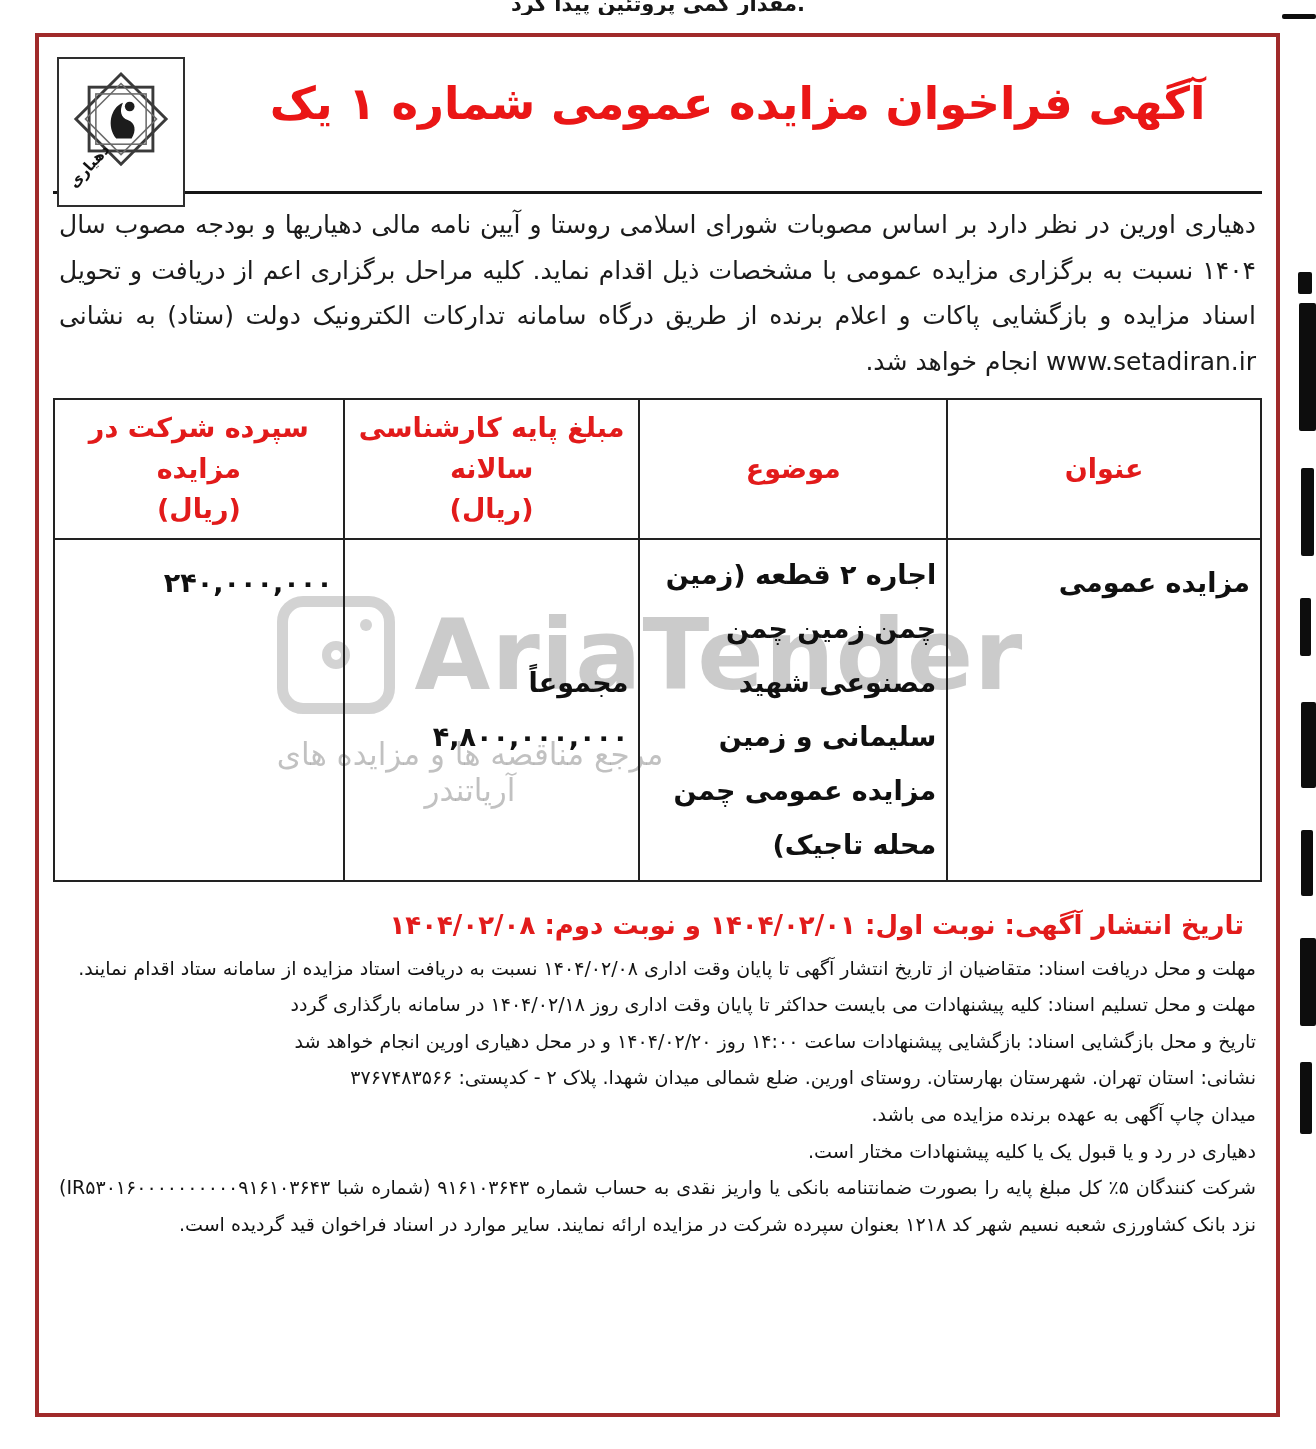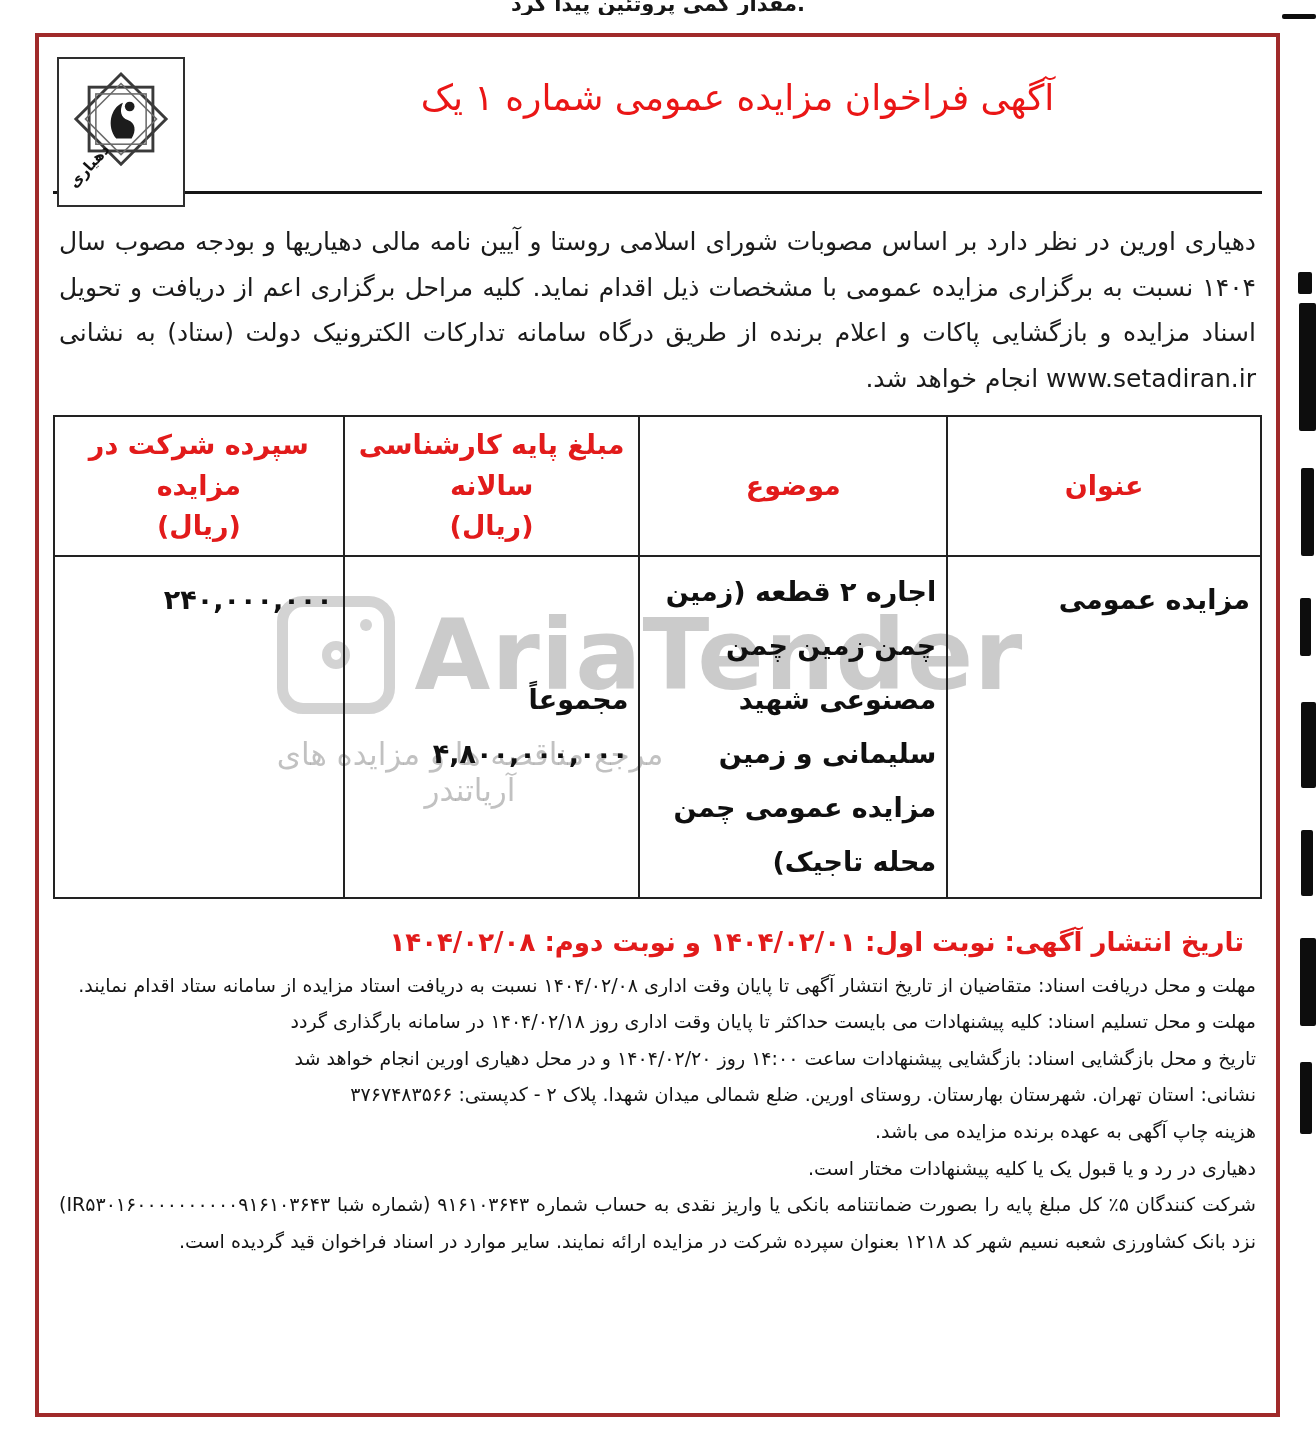--- a/index.html
+++ b/index.html
@@ -16,24 +16,24 @@
   
   .notice-box{position:absolute;left:35px;top:33px;width:1245px;height:1384px;
               border:4px solid #a02a2a;direction:rtl;z-index:2;background:transparent}
   .header{position:relative;height:154px}
   .logo{position:absolute;left:18px;top:20px;width:128px;height:150px;border:2px solid #2e2e2e;
         background:#fff;z-index:3;text-align:center}
   .logo svg{margin-top:4px}
   .logo-caption{position:absolute;left:4px;bottom:30px;font-size:15px;font-weight:bold;color:#111;
         transform:rotate(-48deg)}
   .title{position:absolute;top:40px;right:40px;left:200px;margin:0;text-align:center;
-         font-size:36px;font-weight:normal;color:#ea1616}
+         font-size:45px;font-weight:bold;color:#ea1616}
   .divider{margin:0 14px;border-top:3px solid #161616}
 
-  .intro{margin:25px 20px 0;font-size:25px;line-height:1.82;text-align:justify;color:#1b1b1b}
+  .intro{margin:8px 20px 0;font-size:25px;line-height:1.82;text-align:justify;color:#1b1b1b}
 
   .tender-table{margin:14px 14px 0;width:calc(100% - 28px);border-collapse:collapse;table-layout:fixed}
   .tender-table th,.tender-table td{border:2.5px solid #222;font-weight:bold;
          padding:8px 10px}
   .tender-table th{color:#e21b1b;font-size:27px;height:86px;white-space:pre-line;line-height:1.5;
          vertical-align:middle}
   .tender-table td{color:#101010;font-size:27px;line-height:2.0;height:194px;vertical-align:middle}
   td.v-top{vertical-align:top;padding-top:16px}
 
   .publish{margin:28px 32px 0;font-size:26px;font-weight:bold;color:#e21b1b;text-align:right}
@@ -129,21 +129,21 @@
     </tbody>
   </table>
 
   <p class="publish">تاریخ انتشار آگهی:  نوبت اول: ۱۴۰۴/۰۲/۰۱ و نوبت دوم: ۱۴۰۴/۰۲/۰۸</p>
 
   <div class="details">
     <p>مهلت و محل دریافت اسناد: متقاضیان از تاریخ انتشار آگهی تا پایان وقت اداری ۱۴۰۴/۰۲/۰۸ نسبت به دریافت استاد مزایده از سامانه ستاد اقدام نمایند.</p>
     <p>مهلت و محل تسلیم اسناد: کلیه پیشنهادات می بایست حداکثر تا پایان وقت اداری روز ۱۴۰۴/۰۲/۱۸ در سامانه بارگذاری گردد</p>
     <p>تاریخ و محل بازگشایی اسناد: بازگشایی پیشنهادات ساعت ۱۴:۰۰ روز ۱۴۰۴/۰۲/۲۰ و در محل دهیاری اورین انجام خواهد شد</p>
     <p>نشانی: استان تهران. شهرستان بهارستان. روستای اورین. ضلع شمالی میدان شهدا. پلاک ۲ - کدپستی: ۳۷۶۷۴۸۳۵۶۶</p>
-    <p>هزینه چاپ آگهی به عهده برنده مزایده می باشد.</p>
+    <p>میدان چاپ آگهی به عهده برنده مزایده می باشد.</p>
     <p>دهیاری در رد و یا قبول یک یا کلیه پیشنهادات مختار است.</p>
     <p>شرکت کنندگان ۵٪ کل مبلغ پایه را بصورت ضمانتنامه بانکی یا واریز نقدی به حساب شماره ۹۱۶۱۰۳۶۴۳ (شماره شبا IR۵۳۰۱۶۰۰۰۰۰۰۰۰۰۰۹۱۶۱۰۳۶۴۳) نزد بانک کشاورزی شعبه نسیم شهر کد ۱۲۱۸ بعنوان سپرده شرکت در مزایده ارائه نمایند. سایر موارد در اسناد فراخوان قید گردیده است.</p>
   </div>
 
 </div>
 
 <div>
   <span class="edge-frag" style="top:14px;right:0;width:34px;height:5px"></span>
   <span class="edge-frag" style="top:272px;right:4px;width:14px;height:22px"></span>
   <span class="edge-frag" style="top:303px;right:0;width:17px;height:128px"></span>

